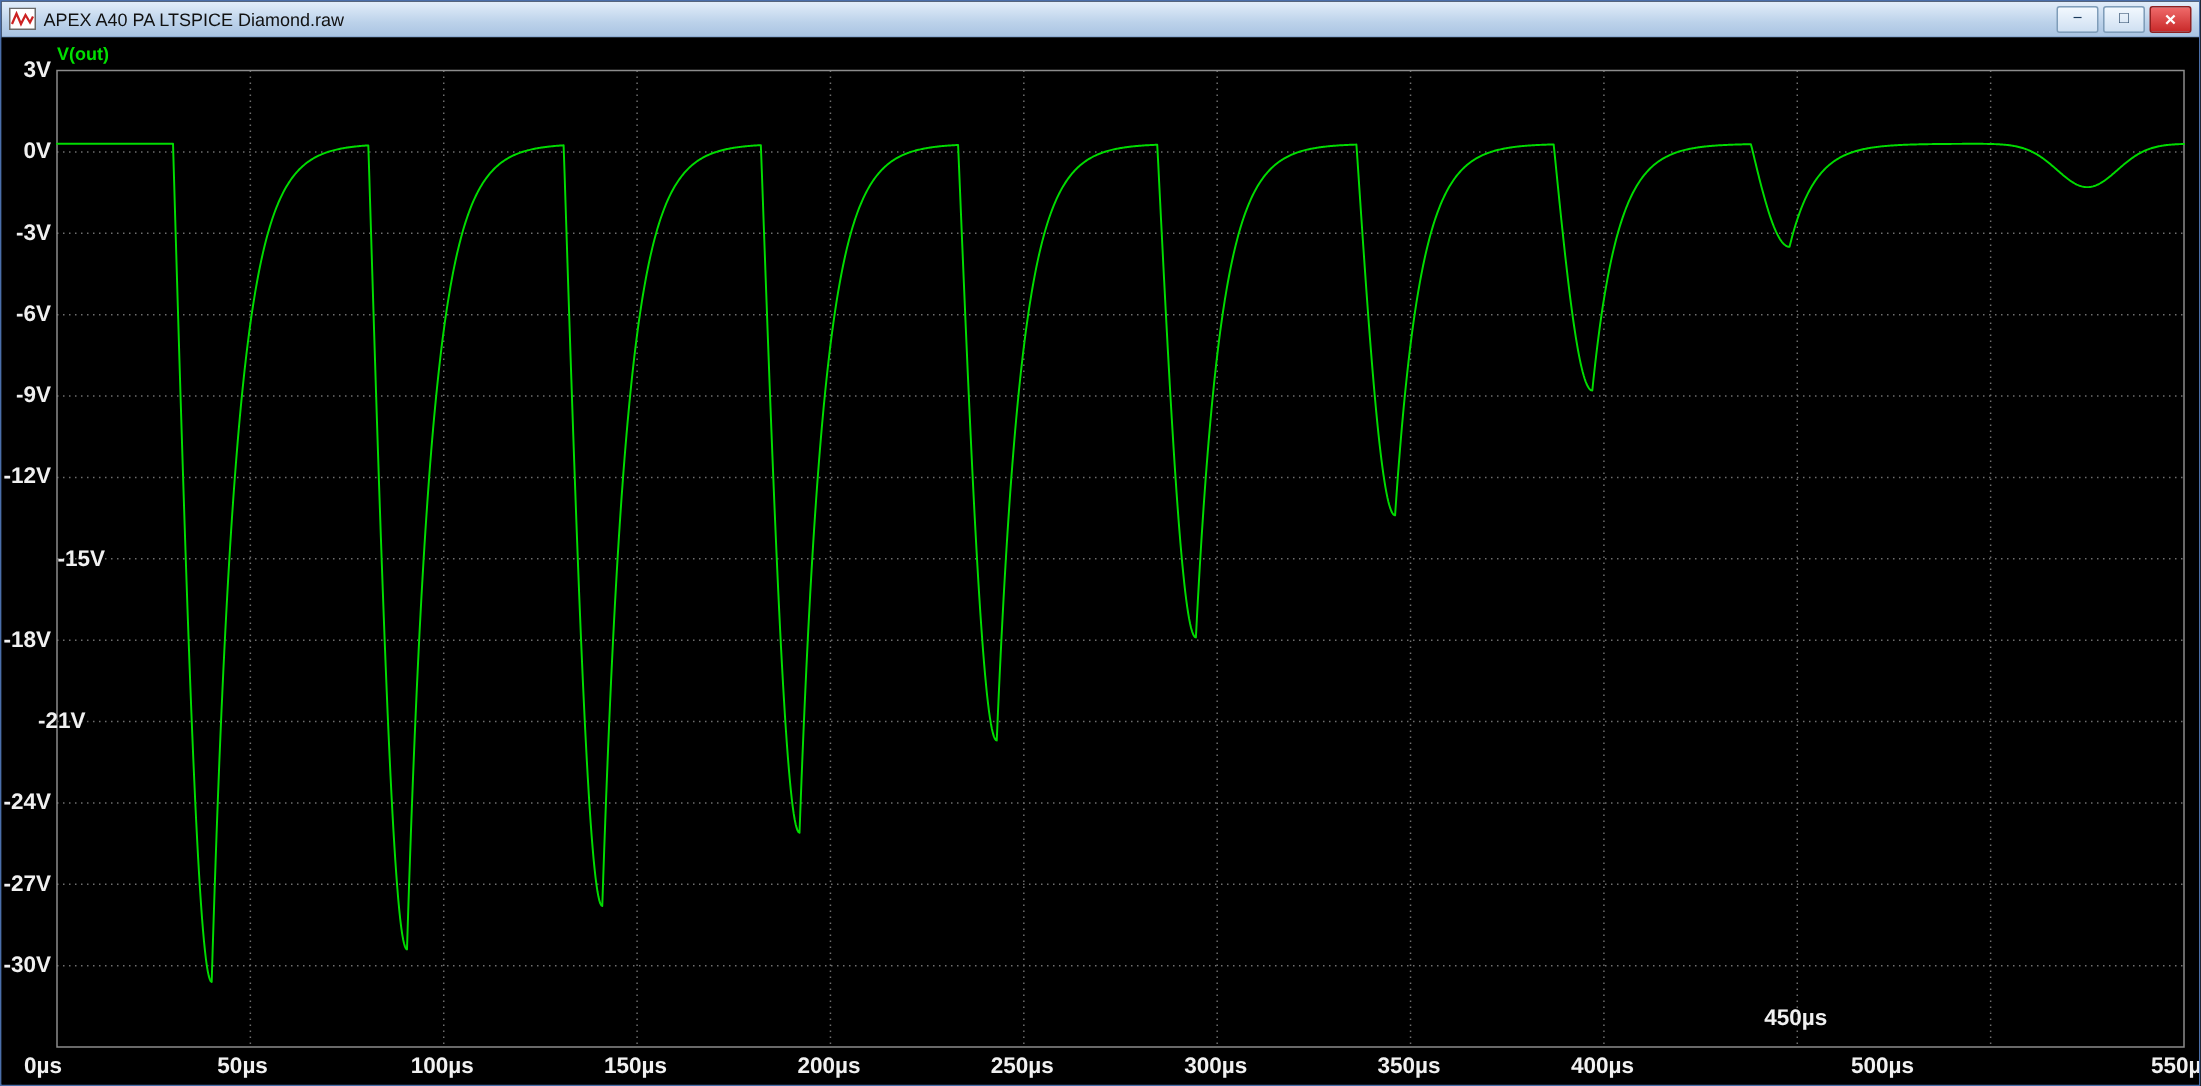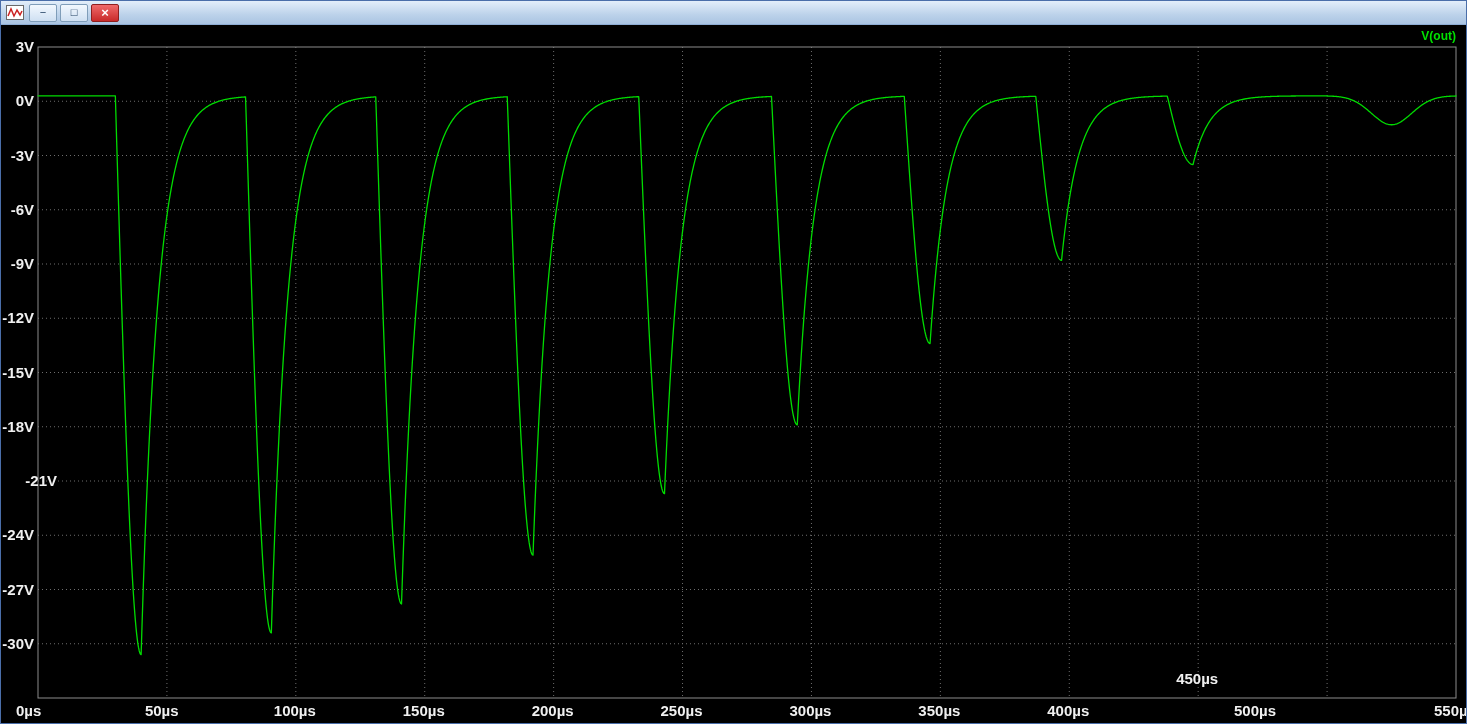--- a/index.html
+++ b/index.html
@@ -29,21 +29,21 @@
     background:linear-gradient(#ef6a6a,#c92a2a);
     border-color:#8f1f1f;color:#fff;font-size:13px;font-weight:bold;
   }
   
   .screen{
     position:absolute;top:24px;left:0;width:1467px;height:700px;
     background:#000;overflow:hidden;
   }
   .plot-title{
     position:absolute;top:4px;left:37px;width:1418px;
-    text-align:right;font-size:12px;font-weight:bold;color:#00e000;
+    text-align:left;font-size:12px;font-weight:bold;color:#00e000;
   }
   #chart{position:absolute;top:0;left:0;}
   .tick{
     position:absolute;font-size:15px;font-weight:bold;color:#f0f0f0;
     line-height:14px;height:14px;white-space:nowrap;
   }
   .tick.y{text-align:right;width:33px;left:0;}
   .tick.x{width:44px;}
 </style>
 </head>
@@ -51,20 +51,21 @@
 
 <div class="window">
 
   <div class="titlebar">
     <span class="app-icon">
       <svg width="18" height="15" viewBox="0 0 18 15">
         <rect x="0.5" y="0.5" width="17" height="14" fill="#ffffff" stroke="#6a6a6a"></rect>
         <polyline points="2,11 5,4 8,11 11,5 14,10 16,6" fill="none" stroke="#cc2222" stroke-width="1.5"></polyline>
       </svg>
     </span>
+    <span class="title-text">APEX A40 PA LTSPICE Diamond.raw</span>
     <div class="win-controls">
       <button class="wbtn">−</button>
       <button class="wbtn">□</button>
       <button class="wbtn close">×</button>
     </div>
   </div>
 
   <div class="screen">
     <div class="plot-title">V(out)</div>
     <svg id="chart" width="1467" height="700">
@@ -92,21 +93,21 @@
         <rect x="37" y="22" width="1418" height="651" fill="none" stroke="#8c8c8c" stroke-width="1"></rect>
         <path d="M37.00 70.83L37.64 70.83L38.29 70.83L38.93 70.83L39.58 70.83L40.22 70.83L40.87 70.83L41.51 70.83L42.16 70.83L42.80 70.83L43.45 70.83L44.09 70.83L44.73 70.83L45.38 70.83L46.02 70.83L46.67 70.83L47.31 70.83L47.96 70.83L48.60 70.83L49.25 70.83L49.89 70.83L50.54 70.83L51.18 70.83L51.82 70.83L52.47 70.83L53.11 70.83L53.76 70.83L54.40 70.83L55.05 70.83L55.69 70.83L56.34 70.83L56.98 70.83L57.63 70.83L58.27 70.83L58.91 70.83L59.56 70.83L60.20 70.83L60.85 70.83L61.49 70.83L62.14 70.83L62.78 70.83L63.43 70.83L64.07 70.83L64.72 70.83L65.36 70.83L66.00 70.83L66.65 70.83L67.29 70.83L67.94 70.83L68.58 70.83L69.23 70.83L69.87 70.83L70.52 70.83L71.16 70.83L71.81 70.83L72.45 70.83L73.09 70.83L73.74 70.83L74.38 70.83L75.03 70.83L75.67 70.83L76.32 70.83L76.96 70.83L77.61 70.83L78.25 70.83L78.90 70.83L79.54 70.83L80.18 70.83L80.83 70.83L81.47 70.83L82.12 70.83L82.76 70.83L83.41 70.83L84.05 70.83L84.70 70.83L85.34 70.83L85.99 70.83L86.63 70.83L87.27 70.83L87.92 70.83L88.56 70.83L89.21 70.83L89.85 70.83L90.50 70.83L91.14 70.83L91.79 70.83L92.43 70.83L93.08 70.83L93.72 70.83L94.36 70.83L95.01 70.83L95.65 70.83L96.30 70.83L96.94 70.83L97.59 70.83L98.23 70.83L98.88 70.83L99.52 70.83L100.17 70.83L100.81 70.83L101.45 70.83L102.10 70.83L102.74 70.83L103.39 70.83L104.03 70.83L104.68 70.83L105.32 70.83L105.97 70.83L106.61 70.83L107.26 70.83L107.90 70.83L108.54 70.83L109.19 70.83L109.83 70.83L110.48 70.83L111.12 70.83L111.77 70.83L112.41 70.83L113.06 70.83L113.70 70.83L114.35 70.83L114.99 92.76L115.63 114.67L116.28 136.50L116.92 158.24L117.57 179.84L118.21 201.27L118.86 222.50L119.50 243.50L120.15 264.23L120.79 284.66L121.44 304.76L122.08 324.50L122.72 343.85L123.37 362.78L124.01 381.26L124.66 399.26L125.30 416.76L125.95 433.72L126.59 450.12L127.24 465.94L127.88 481.15L128.53 495.72L129.17 509.64L129.81 522.88L130.46 535.43L131.10 547.26L131.75 558.35L132.39 568.70L133.04 578.27L133.68 587.07L134.33 595.06L134.97 602.25L135.62 608.62L136.26 614.16L136.90 618.86L137.55 622.72L138.19 625.73L138.84 627.88L139.48 629.17L140.13 629.60L140.77 608.52L141.42 588.23L142.06 568.71L142.71 549.92L143.35 531.84L143.99 514.45L144.64 497.71L145.28 481.60L145.93 466.10L146.57 451.19L147.22 436.84L147.86 423.03L148.51 409.74L149.15 396.95L149.80 384.65L150.44 372.81L151.08 361.41L151.73 350.45L152.37 339.90L153.02 329.74L153.66 319.97L154.31 310.57L154.95 301.53L155.60 292.82L156.24 284.45L156.89 276.39L157.53 268.63L158.17 261.17L158.82 253.99L159.46 247.07L160.11 240.42L160.75 234.03L161.40 227.87L162.04 221.94L162.69 216.24L163.33 210.75L163.98 205.47L164.62 200.39L165.26 195.50L165.91 190.80L166.55 186.27L167.20 181.92L167.84 177.73L168.49 173.69L169.13 169.81L169.78 166.08L170.42 162.48L171.07 159.02L171.71 155.70L172.35 152.49L173.00 149.41L173.64 146.45L174.29 143.59L174.93 140.85L175.58 138.21L176.22 135.66L176.87 133.22L177.51 130.86L178.16 128.60L178.80 126.42L179.44 124.32L180.09 122.30L180.73 120.36L181.38 118.49L182.02 116.69L182.67 114.96L183.31 113.30L183.96 111.69L184.60 110.15L185.25 108.67L185.89 107.24L186.53 105.87L187.18 104.54L187.82 103.27L188.47 102.05L189.11 100.87L189.76 99.74L190.40 98.64L191.05 97.60L191.69 96.59L192.34 95.61L192.98 94.68L193.62 93.78L194.27 92.91L194.91 92.08L195.56 91.28L196.20 90.50L196.85 89.76L197.49 89.05L198.14 88.36L198.78 87.70L199.43 87.06L200.07 86.45L200.71 85.86L201.36 85.29L202.00 84.75L202.65 84.22L203.29 83.72L203.94 83.23L204.58 82.76L205.23 82.31L205.87 81.88L206.52 81.46L207.16 81.06L207.80 80.67L208.45 80.30L209.09 79.94L209.74 79.60L210.38 79.27L211.03 78.95L211.67 78.64L212.32 78.35L212.96 78.06L213.61 77.79L214.25 77.53L214.89 77.28L215.54 77.03L216.18 76.80L216.83 76.57L217.47 76.36L218.12 76.15L218.76 75.95L219.41 75.75L220.05 75.57L220.70 75.39L221.34 75.22L221.98 75.05L222.63 74.89L223.27 74.74L223.92 74.59L224.56 74.45L225.21 74.31L225.85 74.18L226.50 74.05L227.14 73.93L227.79 73.81L228.43 73.70L229.07 73.59L229.72 73.49L230.36 73.39L231.01 73.29L231.65 73.20L232.30 73.11L232.94 73.02L233.59 72.94L234.23 72.86L234.88 72.78L235.52 72.71L236.16 72.64L236.81 72.57L237.45 72.50L238.10 72.44L238.74 72.38L239.39 72.32L240.03 72.26L240.68 72.21L241.32 72.16L241.97 72.11L242.61 72.06L243.25 72.01L243.90 71.97L244.54 71.92L245.19 91.91L245.83 112.96L246.48 133.95L247.12 154.84L247.77 175.60L248.41 196.20L249.06 216.61L249.70 236.79L250.34 256.72L250.99 276.35L251.63 295.68L252.28 314.65L252.92 333.25L253.57 351.45L254.21 369.21L254.86 386.51L255.50 403.32L256.15 419.63L256.79 435.39L257.43 450.59L258.08 465.21L258.72 479.22L259.37 492.60L260.01 505.33L260.66 517.39L261.30 528.76L261.95 539.42L262.59 549.36L263.24 558.57L263.88 567.02L264.52 574.70L265.17 581.61L265.81 587.74L266.46 593.06L267.10 597.58L267.75 601.29L268.39 604.18L269.04 606.24L269.68 607.49L270.33 607.90L270.97 587.64L271.61 568.14L272.26 549.37L272.90 531.32L273.55 513.94L274.19 497.22L274.84 481.13L275.48 465.65L276.13 450.75L276.77 436.42L277.42 422.62L278.06 409.35L278.70 396.58L279.35 384.29L279.99 372.46L280.64 361.08L281.28 350.13L281.93 339.59L282.57 329.45L283.22 319.69L283.86 310.30L284.51 301.26L285.15 292.57L285.79 284.20L286.44 276.15L287.08 268.40L287.73 260.95L288.37 253.78L289.02 246.87L289.66 240.23L290.31 233.84L290.95 227.69L291.60 221.77L292.24 216.07L292.88 210.59L293.53 205.32L294.17 200.24L294.82 195.36L295.46 190.66L296.11 186.14L296.75 181.79L297.40 177.60L298.04 173.57L298.69 169.70L299.33 165.97L299.97 162.38L300.62 158.92L301.26 155.60L301.91 152.40L302.55 149.32L303.20 146.36L303.84 143.51L304.49 140.77L305.13 138.13L305.78 135.59L306.42 133.15L307.06 130.79L307.71 128.53L308.35 126.35L309.00 124.26L309.64 122.24L310.29 120.30L310.93 118.44L311.58 116.64L312.22 114.91L312.87 113.25L313.51 111.65L314.15 110.11L314.80 108.62L315.44 107.20L316.09 105.83L316.73 104.51L317.38 103.23L318.02 102.01L318.67 100.83L319.31 99.70L319.96 98.61L320.60 97.56L321.24 96.56L321.89 95.58L322.53 94.65L323.18 93.75L323.82 92.89L324.47 92.05L325.11 91.25L325.76 90.48L326.40 89.74L327.05 89.03L327.69 88.34L328.33 87.68L328.98 87.04L329.62 86.43L330.27 85.84L330.91 85.28L331.56 84.73L332.20 84.21L332.85 83.70L333.49 83.22L334.14 82.75L334.78 82.30L335.42 81.86L336.07 81.45L336.71 81.05L337.36 80.66L338.00 80.29L338.65 79.93L339.29 79.59L339.94 79.26L340.58 78.94L341.23 78.63L341.87 78.34L342.51 78.06L343.16 77.78L343.80 77.52L344.45 77.27L345.09 77.03L345.74 76.79L346.38 76.57L347.03 76.35L347.67 76.14L348.32 75.94L348.96 75.75L349.60 75.56L350.25 75.38L350.89 75.21L351.54 75.05L352.18 74.89L352.83 74.73L353.47 74.59L354.12 74.44L354.76 74.31L355.41 74.18L356.05 74.05L356.69 73.93L357.34 73.81L357.98 73.70L358.63 73.59L359.27 73.49L359.92 73.38L360.56 73.29L361.21 73.20L361.85 73.11L362.50 73.02L363.14 72.94L363.78 72.86L364.43 72.78L365.07 72.71L365.72 72.64L366.36 72.57L367.01 72.50L367.65 72.44L368.30 72.38L368.94 72.32L369.59 72.26L370.23 72.21L370.87 72.16L371.52 72.11L372.16 72.06L372.81 72.01L373.45 71.97L374.10 71.92L374.74 71.88L375.39 90.77L376.03 110.69L376.68 130.55L377.32 150.32L377.96 169.96L378.61 189.45L379.25 208.76L379.90 227.85L380.54 246.70L381.19 265.28L381.83 283.56L382.48 301.52L383.12 319.11L383.77 336.33L384.41 353.13L385.05 369.50L385.70 385.41L386.34 400.84L386.99 415.75L387.63 430.14L388.28 443.96L388.92 457.22L389.57 469.88L390.21 481.92L390.86 493.33L391.50 504.09L392.14 514.18L392.79 523.58L393.43 532.29L394.08 540.29L394.72 547.56L395.37 554.10L396.01 559.89L396.66 564.93L397.30 569.20L397.95 572.71L398.59 575.44L399.23 577.40L399.88 578.57L400.52 578.97L401.17 559.79L401.81 541.34L402.46 523.59L403.10 506.51L403.75 490.07L404.39 474.25L405.04 459.03L405.68 444.38L406.32 430.29L406.97 416.72L407.61 403.67L408.26 391.11L408.90 379.03L409.55 367.40L410.19 356.21L410.84 345.44L411.48 335.08L412.13 325.11L412.77 315.51L413.41 306.28L414.06 297.40L414.70 288.85L415.35 280.62L415.99 272.71L416.64 265.09L417.28 257.76L417.93 250.71L418.57 243.92L419.22 237.39L419.86 231.10L420.50 225.06L421.15 219.24L421.79 213.64L422.44 208.25L423.08 203.06L423.73 198.07L424.37 193.27L425.02 188.65L425.66 184.21L426.31 179.93L426.95 175.81L427.59 171.85L428.24 168.04L428.88 164.37L429.53 160.84L430.17 157.44L430.82 154.18L431.46 151.03L432.11 148.01L432.75 145.09L433.40 142.29L434.04 139.59L434.68 137.00L435.33 134.50L435.97 132.10L436.62 129.79L437.26 127.56L437.91 125.42L438.55 123.36L439.20 121.38L439.84 119.47L440.49 117.64L441.13 115.87L441.77 114.17L442.42 112.54L443.06 110.96L443.71 109.45L444.35 107.99L445.00 106.59L445.64 105.24L446.29 103.94L446.93 102.69L447.58 101.49L448.22 100.33L448.86 99.22L449.51 98.15L450.15 97.12L450.80 96.12L451.44 95.17L452.09 94.25L452.73 93.37L453.38 92.52L454.02 91.70L454.67 90.91L455.31 90.15L455.95 89.42L456.60 88.72L457.24 88.05L457.89 87.40L458.53 86.77L459.18 86.17L459.82 85.59L460.47 85.03L461.11 84.50L461.76 83.98L462.40 83.49L463.04 83.01L463.69 82.55L464.33 82.11L464.98 81.68L465.62 81.27L466.27 80.88L466.91 80.50L467.56 80.13L468.20 79.78L468.85 79.44L469.49 79.12L470.13 78.80L470.78 78.50L471.42 78.21L472.07 77.94L472.71 77.67L473.36 77.41L474.00 77.16L474.65 76.92L475.29 76.69L475.94 76.47L476.58 76.26L477.22 76.05L477.87 75.85L478.51 75.66L479.16 75.48L479.80 75.31L480.45 75.14L481.09 74.97L481.74 74.82L482.38 74.67L483.03 74.52L483.67 74.38L484.31 74.25L484.96 74.12L485.60 74.00L486.25 73.88L486.89 73.76L487.54 73.65L488.18 73.54L488.83 73.44L489.47 73.34L490.12 73.25L490.76 73.16L491.40 73.07L492.05 72.98L492.69 72.90L493.34 72.82L493.98 72.75L494.63 72.68L495.27 72.61L495.92 72.54L496.56 72.47L497.21 72.41L497.85 72.35L498.49 72.29L499.14 72.24L499.78 72.19L500.43 72.13L501.07 72.08L501.72 72.04L502.36 71.99L503.01 71.95L503.65 71.90L504.30 71.86L504.94 71.82L505.58 71.79L506.23 71.75L506.87 88.86L507.52 106.86L508.16 124.81L508.81 142.68L509.45 160.43L510.10 178.05L510.74 195.50L511.39 212.76L512.03 229.80L512.67 246.60L513.32 263.12L513.96 279.35L514.61 295.26L515.25 310.82L515.90 326.01L516.54 340.80L517.19 355.19L517.83 369.13L518.48 382.61L519.12 395.61L519.76 408.11L520.41 420.09L521.05 431.53L521.70 442.42L522.34 452.73L522.99 462.46L523.63 471.58L524.28 480.08L524.92 487.95L525.57 495.18L526.21 501.75L526.85 507.66L527.50 512.90L528.14 517.45L528.79 521.32L529.43 524.49L530.08 526.96L530.72 528.73L531.37 529.79L532.01 530.14L532.66 512.81L533.30 496.13L533.94 480.09L534.59 464.64L535.23 449.79L535.88 435.49L536.52 421.73L537.17 408.49L537.81 395.75L538.46 383.49L539.10 371.69L539.75 360.34L540.39 349.41L541.03 338.90L541.68 328.79L542.32 319.05L542.97 309.69L543.61 300.68L544.26 292.00L544.90 283.66L545.55 275.63L546.19 267.90L546.84 260.46L547.48 253.31L548.12 246.42L548.77 239.80L549.41 233.42L550.06 227.29L550.70 221.38L551.35 215.70L551.99 210.24L552.64 204.98L553.28 199.91L553.93 195.04L554.57 190.36L555.21 185.85L555.86 181.51L556.50 177.33L557.15 173.31L557.79 169.45L558.44 165.72L559.08 162.14L559.73 158.70L560.37 155.38L561.02 152.19L561.66 149.12L562.30 146.17L562.95 143.32L563.59 140.59L564.24 137.96L564.88 135.42L565.53 132.99L566.17 130.64L566.82 128.38L567.46 126.21L568.11 124.12L568.75 122.11L569.39 120.18L570.04 118.31L570.68 116.52L571.33 114.80L571.97 113.14L572.62 111.54L573.26 110.01L573.91 108.53L574.55 107.11L575.20 105.74L575.84 104.42L576.48 103.15L577.13 101.93L577.77 100.76L578.42 99.63L579.06 98.54L579.71 97.50L580.35 96.49L581.00 95.52L581.64 94.59L582.29 93.69L582.93 92.83L583.57 92.00L584.22 91.20L584.86 90.43L585.51 89.69L586.15 88.98L586.80 88.30L587.44 87.64L588.09 87.00L588.73 86.39L589.38 85.80L590.02 85.24L590.66 84.70L591.31 84.17L591.95 83.67L592.60 83.18L593.24 82.72L593.89 82.27L594.53 81.84L595.18 81.42L595.82 81.02L596.47 80.64L597.11 80.27L597.75 79.91L598.40 79.57L599.04 79.24L599.69 78.92L600.33 78.61L600.98 78.32L601.62 78.04L602.27 77.77L602.91 77.50L603.56 77.25L604.20 77.01L604.84 76.78L605.49 76.55L606.13 76.34L606.78 76.13L607.42 75.93L608.07 75.74L608.71 75.55L609.36 75.37L610.00 75.20L610.65 75.03L611.29 74.88L611.93 74.72L612.58 74.58L613.22 74.43L613.87 74.30L614.51 74.17L615.16 74.04L615.80 73.92L616.45 73.80L617.09 73.69L617.74 73.58L618.38 73.48L619.02 73.38L619.67 73.28L620.31 73.19L620.96 73.10L621.60 73.01L622.25 72.93L622.89 72.85L623.54 72.78L624.18 72.70L624.83 72.63L625.47 72.56L626.11 72.50L626.76 72.43L627.40 72.37L628.05 72.32L628.69 72.26L629.34 72.20L629.98 72.15L630.63 72.10L631.27 72.05L631.92 72.01L632.56 71.96L633.20 71.92L633.85 71.88L634.49 71.84L635.14 71.80L635.78 71.76L636.43 71.73L637.07 71.69L637.72 71.66L638.36 86.44L639.01 102.04L639.65 117.59L640.29 133.06L640.94 148.44L641.58 163.70L642.23 178.81L642.87 193.76L643.52 208.52L644.16 223.07L644.81 237.38L645.45 251.44L646.10 265.21L646.74 278.69L647.38 291.85L648.03 304.67L648.67 317.12L649.32 329.20L649.96 340.87L650.61 352.14L651.25 362.96L651.90 373.34L652.54 383.25L653.19 392.68L653.83 401.61L654.47 410.03L655.12 417.93L655.76 425.30L656.41 432.11L657.05 438.38L657.70 444.07L658.34 449.19L658.99 453.72L659.63 457.67L660.28 461.01L660.92 463.76L661.56 465.90L662.21 467.43L662.85 468.35L663.50 468.66L664.14 453.65L664.79 439.20L665.43 425.30L666.08 411.93L666.72 399.06L667.37 386.67L668.01 374.76L668.65 363.29L669.30 352.25L669.94 341.64L670.59 331.42L671.23 321.58L671.88 312.12L672.52 303.02L673.17 294.26L673.81 285.83L674.46 277.71L675.10 269.91L675.74 262.40L676.39 255.17L677.03 248.21L677.68 241.52L678.32 235.08L678.97 228.88L679.61 222.92L680.26 217.18L680.90 211.66L681.55 206.34L682.19 201.23L682.83 196.31L683.48 191.58L684.12 187.02L684.77 182.64L685.41 178.42L686.06 174.36L686.70 170.45L687.35 166.69L687.99 163.07L688.64 159.59L689.28 156.24L689.92 153.02L690.57 149.92L691.21 146.94L691.86 144.06L692.50 141.30L693.15 138.64L693.79 136.08L694.44 133.62L695.08 131.25L695.73 128.97L696.37 126.78L697.01 124.67L697.66 122.63L698.30 120.68L698.95 118.80L699.59 116.99L700.24 115.25L700.88 113.57L701.53 111.96L702.17 110.41L702.82 108.91L703.46 107.48L704.10 106.09L704.75 104.76L705.39 103.48L706.04 102.25L706.68 101.06L707.33 99.92L707.97 98.82L708.62 97.77L709.26 96.75L709.91 95.77L710.55 94.83L711.19 93.93L711.84 93.05L712.48 92.22L713.13 91.41L713.77 90.63L714.42 89.88L715.06 89.17L715.71 88.47L716.35 87.81L717.00 87.17L717.64 86.55L718.28 85.96L718.93 85.39L719.57 84.84L720.22 84.31L720.86 83.80L721.51 83.31L722.15 82.84L722.80 82.39L723.44 81.95L724.09 81.53L724.73 81.13L725.37 80.74L726.02 80.36L726.66 80.00L727.31 79.66L727.95 79.32L728.60 79.00L729.24 78.69L729.89 78.40L730.53 78.11L731.18 77.84L731.82 77.57L732.46 77.32L733.11 77.07L733.75 76.84L734.40 76.61L735.04 76.39L735.69 76.18L736.33 75.98L736.98 75.79L737.62 75.60L738.27 75.42L738.91 75.24L739.55 75.08L740.20 74.92L740.84 74.76L741.49 74.61L742.13 74.47L742.78 74.33L743.42 74.20L744.07 74.07L744.71 73.95L745.36 73.83L746.00 73.72L746.64 73.61L747.29 73.51L747.93 73.40L748.58 73.31L749.22 73.21L749.87 73.12L750.51 73.04L751.16 72.95L751.80 72.87L752.45 72.80L753.09 72.72L753.73 72.65L754.38 72.58L755.02 72.51L755.67 72.45L756.31 72.39L756.96 72.33L757.60 72.27L758.25 72.22L758.89 72.17L759.54 72.12L760.18 72.07L760.82 72.02L761.47 71.98L762.11 71.93L762.76 71.89L763.40 71.85L764.05 71.81L764.69 71.77L765.34 71.74L765.98 71.70L766.63 71.67L767.27 71.64L767.91 71.61L768.56 71.58L769.20 71.55L769.85 71.52L770.49 71.50L771.14 83.75L771.78 96.65L772.43 109.51L773.07 122.31L773.72 135.03L774.36 147.66L775.00 160.16L775.65 172.53L776.29 184.74L776.94 196.77L777.58 208.61L778.23 220.24L778.87 231.64L779.52 242.79L780.16 253.67L780.81 264.27L781.45 274.58L782.09 284.57L782.74 294.23L783.38 303.55L784.03 312.50L784.67 321.09L785.32 329.29L785.96 337.09L786.61 344.48L787.25 351.44L787.90 357.98L788.54 364.07L789.18 369.71L789.83 374.89L790.47 379.60L791.12 383.83L791.76 387.59L792.41 390.85L793.05 393.62L793.70 395.89L794.34 397.66L794.99 398.93L795.63 399.69L796.27 399.94L796.92 387.52L797.56 375.57L798.21 364.08L798.85 353.01L799.50 342.36L800.14 332.12L800.79 322.26L801.43 312.77L802.08 303.64L802.72 294.86L803.36 286.41L804.01 278.27L804.65 270.44L805.30 262.91L805.94 255.66L806.59 248.69L807.23 241.98L807.88 235.52L808.52 229.31L809.17 223.33L809.81 217.57L810.45 212.04L811.10 206.71L811.74 201.58L812.39 196.65L813.03 191.90L813.68 187.33L814.32 182.94L814.97 178.71L815.61 174.64L816.26 170.72L816.90 166.95L817.54 163.32L818.19 159.83L818.83 156.47L819.48 153.24L820.12 150.13L820.77 147.14L821.41 144.26L822.06 141.49L822.70 138.82L823.35 136.26L823.99 133.79L824.63 131.41L825.28 129.13L825.92 126.93L826.57 124.81L827.21 122.77L827.86 120.81L828.50 118.93L829.15 117.11L829.79 115.37L830.44 113.69L831.08 112.07L831.72 110.51L832.37 109.01L833.01 107.57L833.66 106.19L834.30 104.85L834.95 103.57L835.59 102.33L836.24 101.14L836.88 100.00L837.53 98.90L838.17 97.84L838.81 96.82L839.46 95.84L840.10 94.90L840.75 93.99L841.39 93.11L842.04 92.27L842.68 91.46L843.33 90.69L843.97 89.94L844.62 89.21L845.26 88.52L845.90 87.85L846.55 87.21L847.19 86.59L847.84 86.00L848.48 85.43L849.13 84.87L849.77 84.34L850.42 83.83L851.06 83.34L851.71 82.87L852.35 82.42L852.99 81.98L853.64 81.56L854.28 81.15L854.93 80.76L855.57 80.39L856.22 80.03L856.86 79.68L857.51 79.35L858.15 79.02L858.80 78.72L859.44 78.42L860.08 78.13L860.73 77.86L861.37 77.59L862.02 77.33L862.66 77.09L863.31 76.85L863.95 76.63L864.60 76.41L865.24 76.20L865.89 75.99L866.53 75.80L867.17 75.61L867.82 75.43L868.46 75.26L869.11 75.09L869.75 74.93L870.40 74.77L871.04 74.62L871.69 74.48L872.33 74.34L872.98 74.21L873.62 74.08L874.26 73.96L874.91 73.84L875.55 73.73L876.20 73.62L876.84 73.51L877.49 73.41L878.13 73.31L878.78 73.22L879.42 73.13L880.07 73.04L880.71 72.96L881.35 72.88L882.00 72.80L882.64 72.73L883.29 72.65L883.93 72.59L884.58 72.52L885.22 72.46L885.87 72.39L886.51 72.33L887.16 72.28L887.80 72.22L888.44 72.17L889.09 72.12L889.73 72.07L890.38 72.02L891.02 71.98L891.67 71.93L892.31 71.89L892.96 71.85L893.60 71.81L894.25 71.78L894.89 71.74L895.53 71.71L896.18 71.67L896.82 71.64L897.47 71.61L898.11 71.58L898.76 71.55L899.40 71.52L900.05 71.50L900.69 71.47L901.34 71.45L901.98 71.42L902.62 71.40L903.27 71.38L903.91 80.55L904.56 90.26L905.20 99.94L905.85 109.58L906.49 119.16L907.14 128.66L907.78 138.07L908.43 147.38L909.07 156.57L909.71 165.63L910.36 174.54L911.00 183.30L911.65 191.88L912.29 200.27L912.94 208.46L913.58 216.44L914.23 224.20L914.87 231.72L915.52 238.99L916.16 246.00L916.80 252.75L917.45 259.21L918.09 265.38L918.74 271.25L919.38 276.81L920.03 282.06L920.67 286.98L921.32 291.56L921.96 295.81L922.61 299.71L923.25 303.25L923.89 306.44L924.54 309.27L925.18 311.72L925.83 313.81L926.47 315.52L927.12 316.85L927.76 317.80L928.41 318.38L929.05 318.57L929.70 309.22L930.34 300.22L930.98 291.57L931.63 283.24L932.27 275.22L932.92 267.51L933.56 260.09L934.21 252.95L934.85 246.08L935.50 239.47L936.14 233.10L936.79 226.98L937.43 221.09L938.07 215.42L938.72 209.96L939.36 204.71L940.01 199.66L940.65 194.80L941.30 190.12L941.94 185.62L942.59 181.29L943.23 177.12L943.88 173.11L944.52 169.25L945.16 165.54L945.81 161.96L946.45 158.53L947.10 155.22L947.74 152.03L948.39 148.97L949.03 146.02L949.68 143.18L950.32 140.45L950.97 137.83L951.61 135.30L952.25 132.86L952.90 130.52L953.54 128.27L954.19 126.10L954.83 124.02L955.48 122.01L956.12 120.08L956.77 118.22L957.41 116.43L958.06 114.71L958.70 113.06L959.34 111.46L959.99 109.93L960.63 108.45L961.28 107.03L961.92 105.67L962.57 104.35L963.21 103.09L963.86 101.87L964.50 100.70L965.15 99.57L965.79 98.49L966.43 97.44L967.08 96.44L967.72 95.47L968.37 94.54L969.01 93.65L969.66 92.79L970.30 91.96L970.95 91.16L971.59 90.39L972.24 89.66L972.88 88.94L973.52 88.26L974.17 87.60L974.81 86.97L975.46 86.36L976.10 85.77L976.75 85.21L977.39 84.67L978.04 84.15L978.68 83.64L979.33 83.16L979.97 82.69L980.61 82.25L981.26 81.82L981.90 81.40L982.55 81.00L983.19 80.62L983.84 80.25L984.48 79.89L985.13 79.55L985.77 79.22L986.42 78.90L987.06 78.60L987.70 78.31L988.35 78.02L988.99 77.75L989.64 77.49L990.28 77.24L990.93 77.00L991.57 76.76L992.22 76.54L992.86 76.32L993.51 76.12L994.15 75.92L994.79 75.73L995.44 75.54L996.08 75.36L996.73 75.19L997.37 75.03L998.02 74.87L998.66 74.72L999.31 74.57L999.95 74.43L1000.60 74.29L1001.24 74.16L1001.88 74.03L1002.53 73.91L1003.17 73.80L1003.82 73.69L1004.46 73.58L1005.11 73.47L1005.75 73.37L1006.40 73.28L1007.04 73.18L1007.69 73.10L1008.33 73.01L1008.97 72.93L1009.62 72.85L1010.26 72.77L1010.91 72.70L1011.55 72.63L1012.20 72.56L1012.84 72.49L1013.49 72.43L1014.13 72.37L1014.78 72.31L1015.42 72.26L1016.06 72.20L1016.71 72.15L1017.35 72.10L1018.00 72.05L1018.64 72.01L1019.29 71.96L1019.93 71.92L1020.58 71.88L1021.22 71.84L1021.87 71.80L1022.51 71.76L1023.15 71.73L1023.80 71.69L1024.44 71.66L1025.09 71.63L1025.73 71.60L1026.38 71.57L1027.02 71.54L1027.67 71.51L1028.31 71.49L1028.96 71.46L1029.60 71.44L1030.24 71.42L1030.89 71.39L1031.53 71.37L1032.18 71.35L1032.82 71.33L1033.47 71.31L1034.11 71.29L1034.76 71.28L1035.40 77.29L1036.05 83.74L1036.69 90.17L1037.33 96.57L1037.98 102.93L1038.62 109.24L1039.27 115.49L1039.91 121.68L1040.56 127.78L1041.20 133.80L1041.85 139.72L1042.49 145.53L1043.14 151.23L1043.78 156.81L1044.42 162.25L1045.07 167.55L1045.71 172.70L1046.36 177.70L1047.00 182.53L1047.65 187.19L1048.29 191.66L1048.94 195.96L1049.58 200.06L1050.23 203.96L1050.87 207.65L1051.51 211.13L1052.16 214.40L1052.80 217.45L1053.45 220.27L1054.09 222.86L1054.74 225.21L1055.38 227.33L1056.03 229.21L1056.67 230.84L1057.32 232.22L1057.96 233.36L1058.60 234.24L1059.25 234.88L1059.89 235.26L1060.54 235.38L1061.18 229.17L1061.83 223.20L1062.47 217.45L1063.12 211.92L1063.76 206.59L1064.41 201.47L1065.05 196.54L1065.69 191.80L1066.34 187.23L1066.98 182.84L1067.63 178.62L1068.27 174.55L1068.92 170.63L1069.56 166.87L1070.21 163.24L1070.85 159.76L1071.50 156.40L1072.14 153.17L1072.78 150.07L1073.43 147.08L1074.07 144.20L1074.72 141.43L1075.36 138.77L1076.01 136.20L1076.65 133.74L1077.30 131.36L1077.94 129.08L1078.59 126.88L1079.23 124.77L1079.87 122.73L1080.52 120.77L1081.16 118.89L1081.81 117.07L1082.45 115.33L1083.10 113.65L1083.74 112.03L1084.39 110.48L1085.03 108.98L1085.68 107.54L1086.32 106.16L1086.96 104.82L1087.61 103.54L1088.25 102.31L1088.90 101.12L1089.54 99.98L1090.19 98.88L1090.83 97.82L1091.48 96.80L1092.12 95.82L1092.77 94.88L1093.41 93.97L1094.05 93.10L1094.70 92.26L1095.34 91.45L1095.99 90.67L1096.63 89.92L1097.28 89.20L1097.92 88.51L1098.57 87.84L1099.21 87.20L1099.86 86.58L1100.50 85.98L1101.14 85.41L1101.79 84.86L1102.43 84.33L1103.08 83.82L1103.72 83.33L1104.37 82.86L1105.01 82.41L1105.66 81.97L1106.30 81.55L1106.95 81.14L1107.59 80.76L1108.23 80.38L1108.88 80.02L1109.52 79.67L1110.17 79.34L1110.81 79.02L1111.46 78.71L1112.10 78.41L1112.75 78.13L1113.39 77.85L1114.04 77.58L1114.68 77.33L1115.32 77.08L1115.97 76.85L1116.61 76.62L1117.26 76.40L1117.90 76.19L1118.55 75.99L1119.19 75.79L1119.84 75.61L1120.48 75.43L1121.13 75.25L1121.77 75.09L1122.41 74.92L1123.06 74.77L1123.70 74.62L1124.35 74.48L1124.99 74.34L1125.64 74.21L1126.28 74.08L1126.93 73.96L1127.57 73.84L1128.22 73.73L1128.86 73.62L1129.50 73.51L1130.15 73.41L1130.79 73.31L1131.44 73.22L1132.08 73.13L1132.73 73.04L1133.37 72.96L1134.02 72.88L1134.66 72.80L1135.31 72.72L1135.95 72.65L1136.59 72.58L1137.24 72.52L1137.88 72.45L1138.53 72.39L1139.17 72.33L1139.82 72.28L1140.46 72.22L1141.11 72.17L1141.75 72.12L1142.40 72.07L1143.04 72.02L1143.68 71.98L1144.33 71.93L1144.97 71.89L1145.62 71.85L1146.26 71.81L1146.91 71.78L1147.55 71.74L1148.20 71.71L1148.84 71.67L1149.49 71.64L1150.13 71.61L1150.77 71.58L1151.42 71.55L1152.06 71.52L1152.71 71.50L1153.35 71.47L1154.00 71.45L1154.64 71.42L1155.29 71.40L1155.93 71.38L1156.58 71.36L1157.22 71.34L1157.86 71.32L1158.51 71.30L1159.15 71.28L1159.80 71.27L1160.44 71.25L1161.09 71.23L1161.73 71.22L1162.38 71.20L1163.02 71.19L1163.67 71.17L1164.31 71.16L1164.95 71.15L1165.60 71.14L1166.24 71.12L1166.89 73.52L1167.53 76.22L1168.18 78.90L1168.82 81.57L1169.47 84.23L1170.11 86.87L1170.76 89.48L1171.40 92.06L1172.04 94.61L1172.69 97.12L1173.33 99.59L1173.98 102.02L1174.62 104.40L1175.27 106.73L1175.91 109.00L1176.56 111.22L1177.20 113.37L1177.85 115.45L1178.49 117.47L1179.13 119.42L1179.78 121.29L1180.42 123.08L1181.07 124.79L1181.71 126.42L1182.36 127.96L1183.00 129.42L1183.65 130.78L1184.29 132.05L1184.94 133.23L1185.58 134.31L1186.22 135.29L1186.87 136.18L1187.51 136.96L1188.16 137.64L1188.80 138.22L1189.45 138.70L1190.09 139.07L1190.74 139.33L1191.38 139.49L1192.03 139.54L1192.67 136.95L1193.31 134.45L1193.96 132.05L1194.60 129.74L1195.25 127.52L1195.89 125.38L1196.54 123.32L1197.18 121.34L1197.83 119.44L1198.47 117.60L1199.12 115.84L1199.76 114.14L1200.40 112.50L1201.05 110.93L1201.69 109.42L1202.34 107.96L1202.98 106.56L1203.63 105.21L1204.27 103.91L1204.92 102.67L1205.56 101.46L1206.21 100.31L1206.85 99.20L1207.49 98.13L1208.14 97.10L1208.78 96.10L1209.43 95.15L1210.07 94.23L1210.72 93.35L1211.36 92.50L1212.01 91.68L1212.65 90.89L1213.30 90.14L1213.94 89.41L1214.58 88.71L1215.23 88.03L1215.87 87.38L1216.52 86.76L1217.16 86.16L1217.81 85.58L1218.45 85.02L1219.10 84.49L1219.74 83.97L1220.39 83.48L1221.03 83.00L1221.67 82.54L1222.32 82.10L1222.96 81.67L1223.61 81.26L1224.25 80.87L1224.90 80.49L1225.54 80.12L1226.19 79.77L1226.83 79.44L1227.48 79.11L1228.12 78.80L1228.76 78.50L1229.41 78.21L1230.05 77.93L1230.70 77.66L1231.34 77.40L1231.99 77.16L1232.63 76.92L1233.28 76.69L1233.92 76.47L1234.57 76.25L1235.21 76.05L1235.85 75.85L1236.50 75.66L1237.14 75.48L1237.79 75.30L1238.43 75.13L1239.08 74.97L1239.72 74.82L1240.37 74.66L1241.01 74.52L1241.66 74.38L1242.30 74.25L1242.94 74.12L1243.59 73.99L1244.23 73.87L1244.88 73.76L1245.52 73.65L1246.17 73.54L1246.81 73.44L1247.46 73.34L1248.10 73.25L1248.75 73.15L1249.39 73.07L1250.03 72.98L1250.68 72.90L1251.32 72.82L1251.97 72.75L1252.61 72.67L1253.26 72.60L1253.90 72.54L1254.55 72.47L1255.19 72.41L1255.84 72.35L1256.48 72.29L1257.12 72.24L1257.77 72.18L1258.41 72.13L1259.06 72.08L1259.70 72.04L1260.35 71.99L1260.99 71.95L1261.64 71.90L1262.28 71.86L1262.93 71.82L1263.57 71.79L1264.21 71.75L1264.86 71.72L1265.50 71.68L1266.15 71.65L1266.79 71.62L1267.44 71.59L1268.08 71.56L1268.73 71.53L1269.37 71.51L1270.02 71.48L1270.66 71.45L1271.30 71.43L1271.95 71.41L1272.59 71.39L1273.24 71.37L1273.88 71.34L1274.53 71.33L1275.17 71.31L1275.82 71.29L1276.46 71.27L1277.11 71.25L1277.75 71.24L1278.39 71.22L1279.04 71.21L1279.68 71.19L1280.33 71.18L1280.97 71.17L1281.62 71.15L1282.26 71.14L1282.91 71.13L1283.55 71.12L1284.20 71.11L1284.84 71.10L1285.48 71.09L1286.13 71.08L1286.77 71.07L1287.42 71.06L1288.06 71.05L1288.71 71.04L1289.35 71.03L1290.00 71.02L1290.64 71.02L1291.29 71.01L1291.93 71.00L1292.57 71.00L1293.22 70.99L1293.86 70.98L1294.51 70.98L1295.15 70.97L1295.80 70.97L1296.44 70.96L1297.09 70.96L1297.73 70.95L1298.38 70.95L1299.02 70.94L1299.66 70.94L1300.31 70.93L1300.95 70.93L1301.60 70.92L1302.24 70.92L1302.89 70.92L1303.53 70.91L1304.18 70.91L1304.82 70.91L1305.47 70.90L1306.11 70.90L1306.75 70.90L1307.40 70.83L1308.04 70.83L1308.69 70.83L1309.33 70.83L1309.98 70.83L1310.62 70.84L1311.27 70.84L1311.91 70.84L1312.56 70.84L1313.20 70.84L1313.84 70.84L1314.49 70.85L1315.13 70.85L1315.78 70.85L1316.42 70.86L1317.07 70.86L1317.71 70.86L1318.36 70.87L1319.00 70.87L1319.65 70.88L1320.29 70.89L1320.93 70.89L1321.58 70.90L1322.22 70.91L1322.87 70.92L1323.51 70.93L1324.16 70.95L1324.80 70.96L1325.45 70.97L1326.09 70.99L1326.74 71.01L1327.38 71.03L1328.02 71.05L1328.67 71.07L1329.31 71.10L1329.96 71.13L1330.60 71.16L1331.25 71.19L1331.89 71.23L1332.54 71.27L1333.18 71.31L1333.83 71.35L1334.47 71.41L1335.11 71.46L1335.76 71.52L1336.40 71.58L1337.05 71.65L1337.69 71.72L1338.34 71.80L1338.98 71.89L1339.63 71.98L1340.27 72.07L1340.92 72.18L1341.56 72.29L1342.20 72.41L1342.85 72.53L1343.49 72.67L1344.14 72.81L1344.78 72.97L1345.43 73.13L1346.07 73.30L1346.72 73.48L1347.36 73.67L1348.01 73.87L1348.65 74.09L1349.29 74.31L1349.94 74.55L1350.58 74.80L1351.23 75.06L1351.87 75.33L1352.52 75.62L1353.16 75.92L1353.81 76.23L1354.45 76.55L1355.10 76.89L1355.74 77.24L1356.38 77.61L1357.03 77.98L1357.67 78.37L1358.32 78.78L1358.96 79.20L1359.61 79.63L1360.25 80.07L1360.90 80.52L1361.54 80.99L1362.19 81.47L1362.83 81.96L1363.47 82.46L1364.12 82.97L1364.76 83.49L1365.41 84.01L1366.05 84.55L1366.70 85.09L1367.34 85.64L1367.99 86.19L1368.63 86.75L1369.28 87.31L1369.92 87.87L1370.56 88.44L1371.21 89.00L1371.85 89.56L1372.50 90.12L1373.14 90.68L1373.79 91.23L1374.43 91.78L1375.08 92.31L1375.72 92.84L1376.37 93.36L1377.01 93.86L1377.65 94.36L1378.30 94.84L1378.94 95.30L1379.59 95.75L1380.23 96.17L1380.88 96.58L1381.52 96.97L1382.17 97.34L1382.81 97.68L1383.46 98.01L1384.10 98.30L1384.74 98.57L1385.39 98.82L1386.03 99.04L1386.68 99.23L1387.32 99.39L1387.97 99.52L1388.61 99.62L1389.26 99.70L1389.90 99.74L1390.55 99.76L1391.19 99.74L1391.83 99.70L1392.48 99.62L1393.12 99.52L1393.77 99.39L1394.41 99.23L1395.06 99.04L1395.70 98.82L1396.35 98.57L1396.99 98.30L1397.64 98.01L1398.28 97.68L1398.92 97.34L1399.57 96.97L1400.21 96.58L1400.86 96.17L1401.50 95.75L1402.15 95.30L1402.79 94.84L1403.44 94.36L1404.08 93.86L1404.73 93.36L1405.37 92.84L1406.01 92.31L1406.66 91.78L1407.30 91.23L1407.95 90.68L1408.59 90.12L1409.24 89.56L1409.88 89.00L1410.53 88.44L1411.17 87.87L1411.82 87.31L1412.46 86.75L1413.10 86.19L1413.75 85.64L1414.39 85.09L1415.04 84.55L1415.68 84.01L1416.33 83.49L1416.97 82.97L1417.62 82.46L1418.26 81.96L1418.91 81.47L1419.55 80.99L1420.19 80.52L1420.84 80.07L1421.48 79.63L1422.13 79.20L1422.77 78.78L1423.42 78.37L1424.06 77.98L1424.71 77.61L1425.35 77.24L1426.00 76.89L1426.64 76.55L1427.28 76.23L1427.93 75.92L1428.57 75.62L1429.22 75.33L1429.86 75.06L1430.51 74.80L1431.15 74.55L1431.80 74.31L1432.44 74.09L1433.09 73.87L1433.73 73.67L1434.37 73.48L1435.02 73.30L1435.66 73.13L1436.31 72.97L1436.95 72.81L1437.60 72.67L1438.24 72.53L1438.89 72.41L1439.53 72.29L1440.18 72.18L1440.82 72.07L1441.46 71.98L1442.11 71.89L1442.75 71.80L1443.40 71.72L1444.04 71.65L1444.69 71.58L1445.33 71.52L1445.98 71.46L1446.62 71.41L1447.27 71.35L1447.91 71.31L1448.55 71.27L1449.20 71.23L1449.84 71.19L1450.49 71.16L1451.13 71.13L1451.78 71.10L1452.42 71.07L1453.07 71.05L1453.71 71.03L1454.36 71.01L1455.00 70.99" fill="none" stroke="#00dc00" stroke-width="1.3" stroke-linejoin="round" stroke-linecap="round"></path>
       </svg>
     <div id="labels">
         <div class="tick y" style="top: 15px;">3V</div>
         <div class="tick y" style="top: 69.25px;">0V</div>
         <div class="tick y" style="top: 123.5px;">-3V</div>
         <div class="tick y" style="top: 177.75px;">-6V</div>
         <div class="tick y" style="top: 232px;">-9V</div>
         <div class="tick y" style="top: 286.25px;">-12V</div>
-        <div class="tick y" style="top: 340.5px;">-15V</div>
+        <div class="tick y" style="top: 340.5px; padding-left: 36px;">-15V</div>
         <div class="tick y" style="top: 394.75px;">-18V</div>
         <div class="tick y" style="top: 449px; margin-left: 23px;">-21V</div>
         <div class="tick y" style="top: 503.25px;">-24V</div>
         <div class="tick y" style="top: 557.5px;">-27V</div>
         <div class="tick y" style="top: 611.75px;">-30V</div>
         <div class="tick x" style="left: 15px; top: 679px;">0µs</div>
         <div class="tick x" style="left: 143.909px; top: 679px;">50µs</div>
         <div class="tick x" style="left: 272.818px; top: 679px;">100µs</div>
         <div class="tick x" style="left: 401.727px; top: 679px;">150µs</div>
         <div class="tick x" style="left: 530.636px; top: 679px;">200µs</div>

